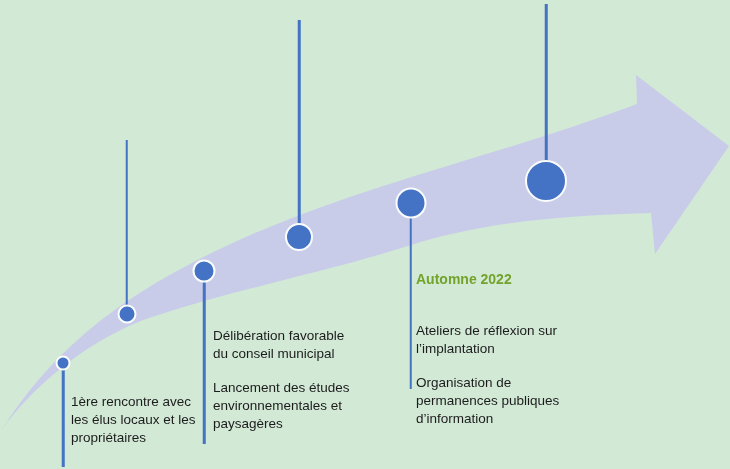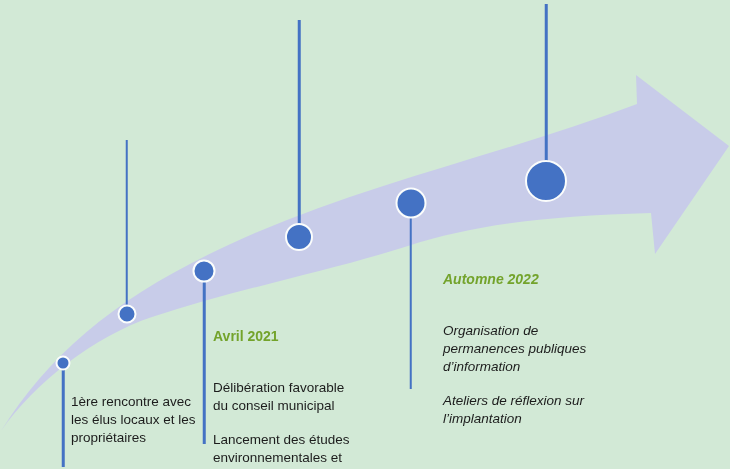--- a/index.html
+++ b/index.html
@@ -71,40 +71,39 @@
   </div>
       <div class="entry">
     <div class="stem" style="left: 126.5px; top: 140px; height: 174px;"></div>
     <div class="dot" style="left: 126.5px; top: 314px; width: 19px; height: 19px;"></div>
 
   </div>
       <div class="entry">
     <div class="stem" style="left: 204px; top: 271px; height: 173px;"></div>
     <div class="dot" style="left: 204px; top: 271px; width: 23px; height: 23px;"></div>
     <div class="label" style="top: 309px; width: 155px; left: 213px;">
-      <div class="date">Avril 2021</div>
     <p><span>Délibération favorable
 du conseil municipal</span></p><p><span>Lancement des études
 environnementales et
 paysagères</span></p></div>
   </div>
       <div class="entry">
     <div class="stem" style="left: 299px; top: 20px; height: 217px;"></div>
     <div class="dot" style="left: 299px; top: 237px; width: 28px; height: 28px;"></div>
 
   </div>
       <div class="entry">
     <div class="stem" style="left: 410.5px; top: 204px; height: 185px;"></div>
     <div class="dot" style="left: 410.5px; top: 203px; width: 31px; height: 31px;"></div>
-    <div class="label" style="top: 252px; width: 165px; left: 443px; font-style: italic;">
+    <div class="label" style="top: 252px; width: 165px; left: 416px;">
       <div class="date">Automne 2022</div>
-    <p><span>Organisation de
+    <p><span>Ateliers de réflexion sur
+l’implantation</span></p><p><span>Organisation de
 permanences publiques
-d’information</span></p><p><span>Ateliers de réflexion sur
-l’implantation</span></p></div>
+d’information</span></p></div>
   </div>
       <div class="entry">
     <div class="stem" style="left: 546px; top: 4px; height: 177px;"></div>
     <div class="dot" style="left: 546px; top: 181px; width: 42px; height: 42px;"></div>
 
   </div>
     </div>
 </div>
 
 </body></html>

